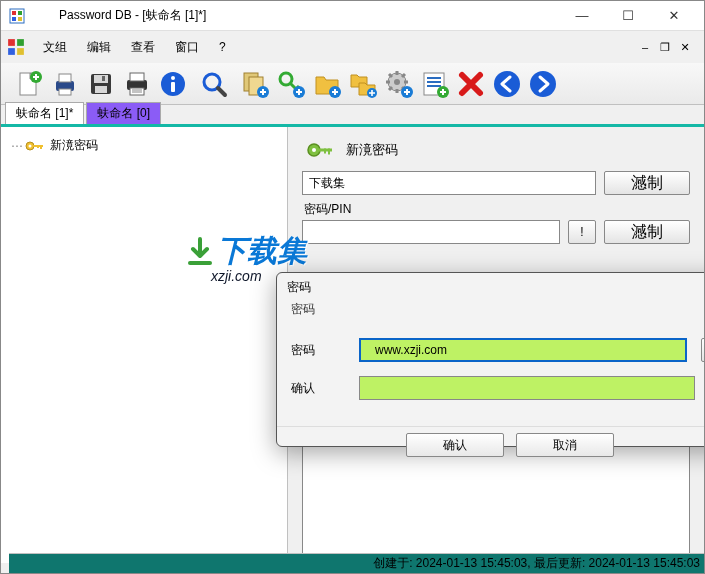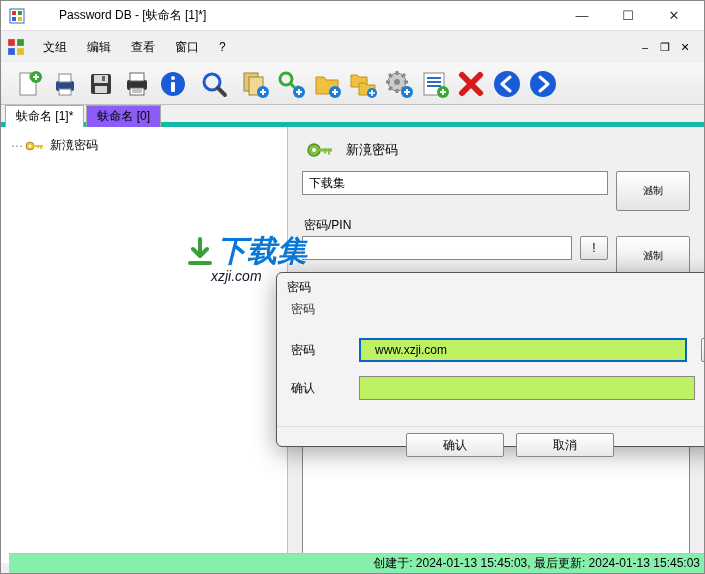--- a/index.html
+++ b/index.html
@@ -18,41 +18,41 @@
   .menu-item { padding: 0 10px; font-size: 12px; color: #000; cursor: default; }
   .mdi-controls { margin-left: auto; display: flex; gap: 6px; padding-right: 6px; }
   .mdi-btn { width: 14px; height: 14px; font-size: 11px; display:flex; align-items:center; justify-content:center; cursor:default; }
   
   
   .toolbar { height: 42px; background: linear-gradient(#f8f8f8,#eaeaea); border-bottom: 1px solid #c0c0c0; display: flex; align-items: center; padding: 0 6px; gap: 2px; }
   .tb-btn { width: 34px; height: 34px; display:flex; align-items:center; justify-content:center; cursor:default; }
   .tb-sep { width: 3px; }
   
   
-  .doc-tabs { height: 22px; background: #f0f0f0; display: flex; align-items: flex-start; padding-left: 4px; border-bottom: 5px solid #14b8a6; }
+  .doc-tabs { height: 22px; background: #f0f0f0; display: flex; align-items: flex-end; padding-left: 4px; border-bottom: 3px solid #14b8a6; }
   .doc-tab { padding: 2px 10px; font-size: 12px; background: #8b5cf6; border: 1px solid #aaa; border-bottom: none; margin-right: 2px; cursor: default; }
   .doc-tab.active { background: #fff; }
   
   
   .workarea { display: flex; height: 436px; }
   .tree-panel { width: 287px; background: #fff; border-right: 1px solid #c0c0c0; padding: 8px 6px; }
   .tree-item { display:flex; align-items:center; font-size:12px; padding:2px 4px; }
   .tree-dots { color:#888; margin-right:2px; letter-spacing:-1px; }
   
   .detail-panel { flex:1; background:#f0f0f0; padding: 8px 14px; position:relative; }
   .detail-header { display:flex; align-items:center; gap:12px; padding:4px 0 10px 4px; }
   .detail-header-text { font-size:13px; }
   .field-label { font-size:12px; margin: 4px 0 2px 2px; }
   .field-row { display:flex; gap:8px; margin-bottom:6px; }
   .text-input { flex:1; height:24px; border:1px solid #888; background:#fff; padding:0 6px; font-size:12px; }
-  .btn { height:40px; border:1px solid #888; background:linear-gradient(#fff,#e4e4e4); font-size:10px; padding:0 26px; cursor:default; border-radius:2px; }
+  .btn { height:24px; border:1px solid #888; background:linear-gradient(#fff,#e4e4e4); font-size:16px; padding:0 26px; cursor:default; border-radius:2px; }
   .small-btn { height:24px; width:28px; border:1px solid #888; background:linear-gradient(#fff,#e4e4e4); font-size:12px; cursor:default; border-radius:2px; }
   
   
-  .statusbar { position:absolute; bottom:0; left:8px; right:0; height:20px; background:#86efac; border-top:1px solid #c0c0c0; display:flex; align-items:center; justify-content:flex-end; padding:0 4px; font-size:12px; }
+  .statusbar { position:absolute; bottom:0; left:8px; right:0; height:20px; background:#0f766e; border-top:1px solid #c0c0c0; display:flex; align-items:center; justify-content:flex-end; padding:0 4px; font-size:12px; }
   
   
   .modal { position:absolute; left:275px; top:271px; width:468px; height:175px; background:#f3f3f3; border:1px solid #555; border-radius:6px; box-shadow:0 6px 24px rgba(0,0,0,0.35); z-index:100; }
   .modal-title { height:28px; display:flex; align-items:center; padding:0 10px; font-size:12px; }
   .modal-close { margin-left:auto; font-size:14px; cursor:default; width:24px; text-align:center; }
   .modal-sub { padding:0 14px 8px 14px; font-size:12px; color:#333; }
   .modal-body { padding: 12px 14px; }
   .modal-row { display:flex; align-items:center; gap:14px; margin-bottom:14px; }
   .modal-row label { width:54px; font-size:12px; }
   .modal-input { flex:1; height:24px; border:2px solid #0a64c8; background:#bef264; padding:0 14px; font-size:12px; }

